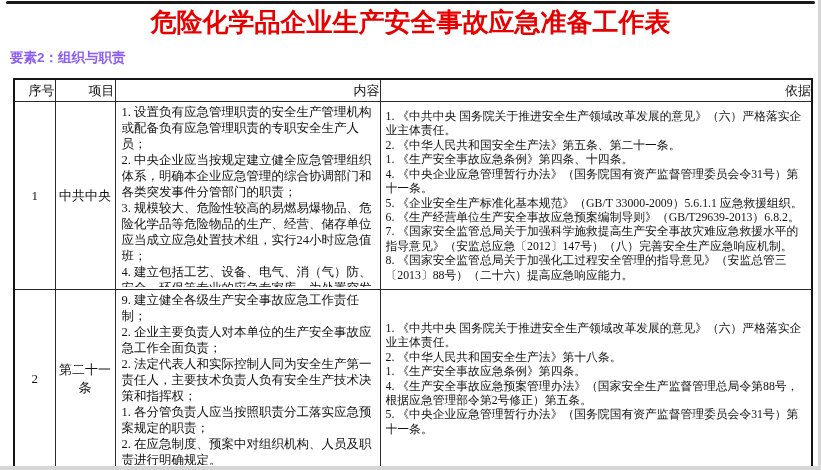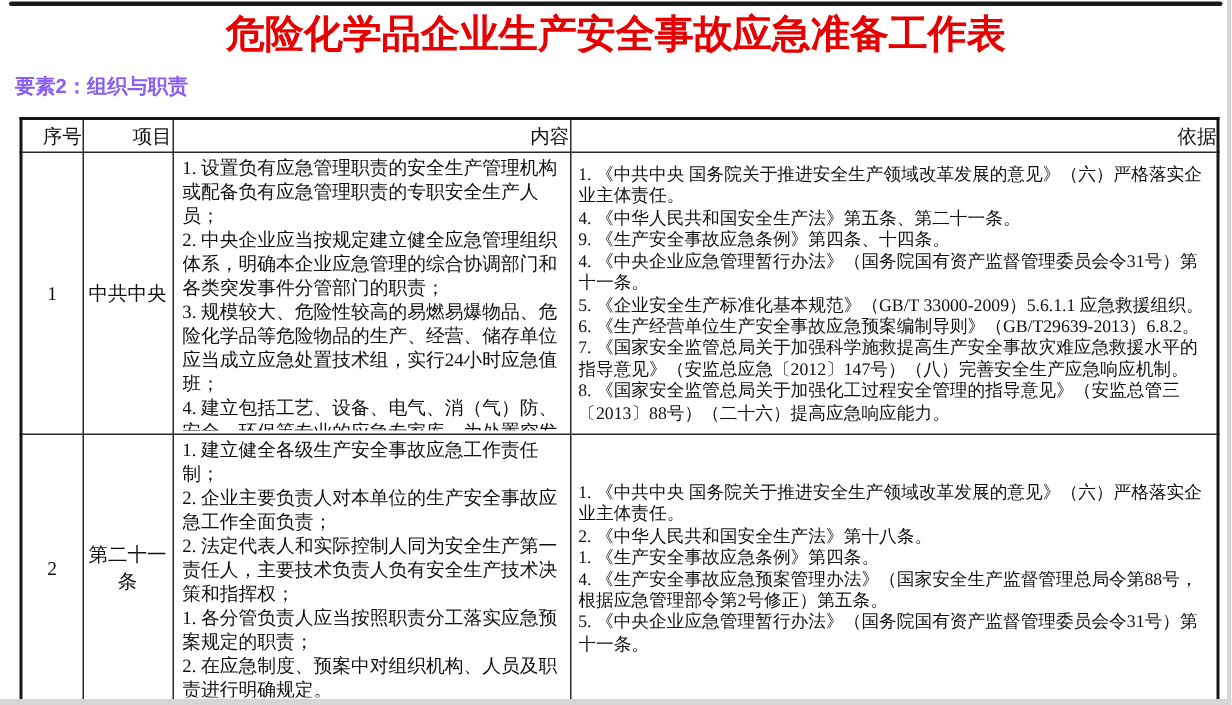--- a/index.html
+++ b/index.html
@@ -77,36 +77,36 @@
           <div class="lines">
               <div class="cell-line">1. 设置负有应急管理职责的安全生产管理机构或配备负有应急管理职责的专职安全生产人员；</div>
               <div class="cell-line">2. 中央企业应当按规定建立健全应急管理组织体系，明确本企业应急管理的综合协调部门和各类突发事件分管部门的职责；</div>
               <div class="cell-line">3. 规模较大、危险性较高的易燃易爆物品、危险化学品等危险物品的生产、经营、储存单位应当成立应急处置技术组，实行24小时应急值班；</div>
               <div class="cell-line">4. 建立包括工艺、设备、电气、消（气）防、安全、环保等专业的应急专家库，为处置突发事件提供技术支撑。</div>
             </div>
         </td>
         <td class="basis-cell">
           <div class="lines">
               <div class="cell-line">1. 《中共中央 国务院关于推进安全生产领域改革发展的意见》（六）严格落实企业主体责任。</div>
-              <div class="cell-line">4. 《中华人民共和国安全生产法》第五条、第二十一条。</div>
-              <div class="cell-line">9. 《生产安全事故应急条例》第四条、十四条。</div>
+              <div class="cell-line">2. 《中华人民共和国安全生产法》第五条、第二十一条。</div>
+              <div class="cell-line">1. 《生产安全事故应急条例》第四条、十四条。</div>
               <div class="cell-line">4. 《中央企业应急管理暂行办法》（国务院国有资产监督管理委员会令31号）第十一条。</div>
               <div class="cell-line">5. 《企业安全生产标准化基本规范》（GB/T 33000-2009）5.6.1.1 应急救援组织。</div>
               <div class="cell-line">6. 《生产经营单位生产安全事故应急预案编制导则》（GB/T29639-2013）6.8.2。</div>
               <div class="cell-line">7. 《国家安全监管总局关于加强科学施救提高生产安全事故灾难应急救援水平的指导意见》（安监总应急〔2012〕147号）（八）完善安全生产应急响应机制。</div>
               <div class="cell-line">8. 《国家安全监管总局关于加强化工过程安全管理的指导意见》（安监总管三〔2013〕88号）（二十六）提高应急响应能力。</div>
             </div>
         </td>
       </tr>
       <tr class="row-2">
         <td class="seq-cell">2</td>
         <td class="item-cell">第二十一条</td>
         <td class="content-cell">
           <div class="lines">
-              <div class="cell-line">1.  建立健全各级生产安全事故应急工作责任制；</div>
+              <div class="cell-line">9.  建立健全各级生产安全事故应急工作责任制；</div>
               <div class="cell-line">2. 企业主要负责人对本单位的生产安全事故应急工作全面负责；</div>
               <div class="cell-line">2. 法定代表人和实际控制人同为安全生产第一责任人，主要技术负责人负有安全生产技术决策和指挥权；</div>
               <div class="cell-line">1. 各分管负责人应当按照职责分工落实应急预案规定的职责；</div>
               <div class="cell-line">2. 在应急制度、预案中对组织机构、人员及职责进行明确规定。</div>
             </div>
         </td>
         <td class="basis-cell">
           <div class="lines">
               <div class="cell-line">1. 《中共中央 国务院关于推进安全生产领域改革发展的意见》（六）严格落实企业主体责任。</div>
               <div class="cell-line">2. 《中华人民共和国安全生产法》第十八条。</div>

